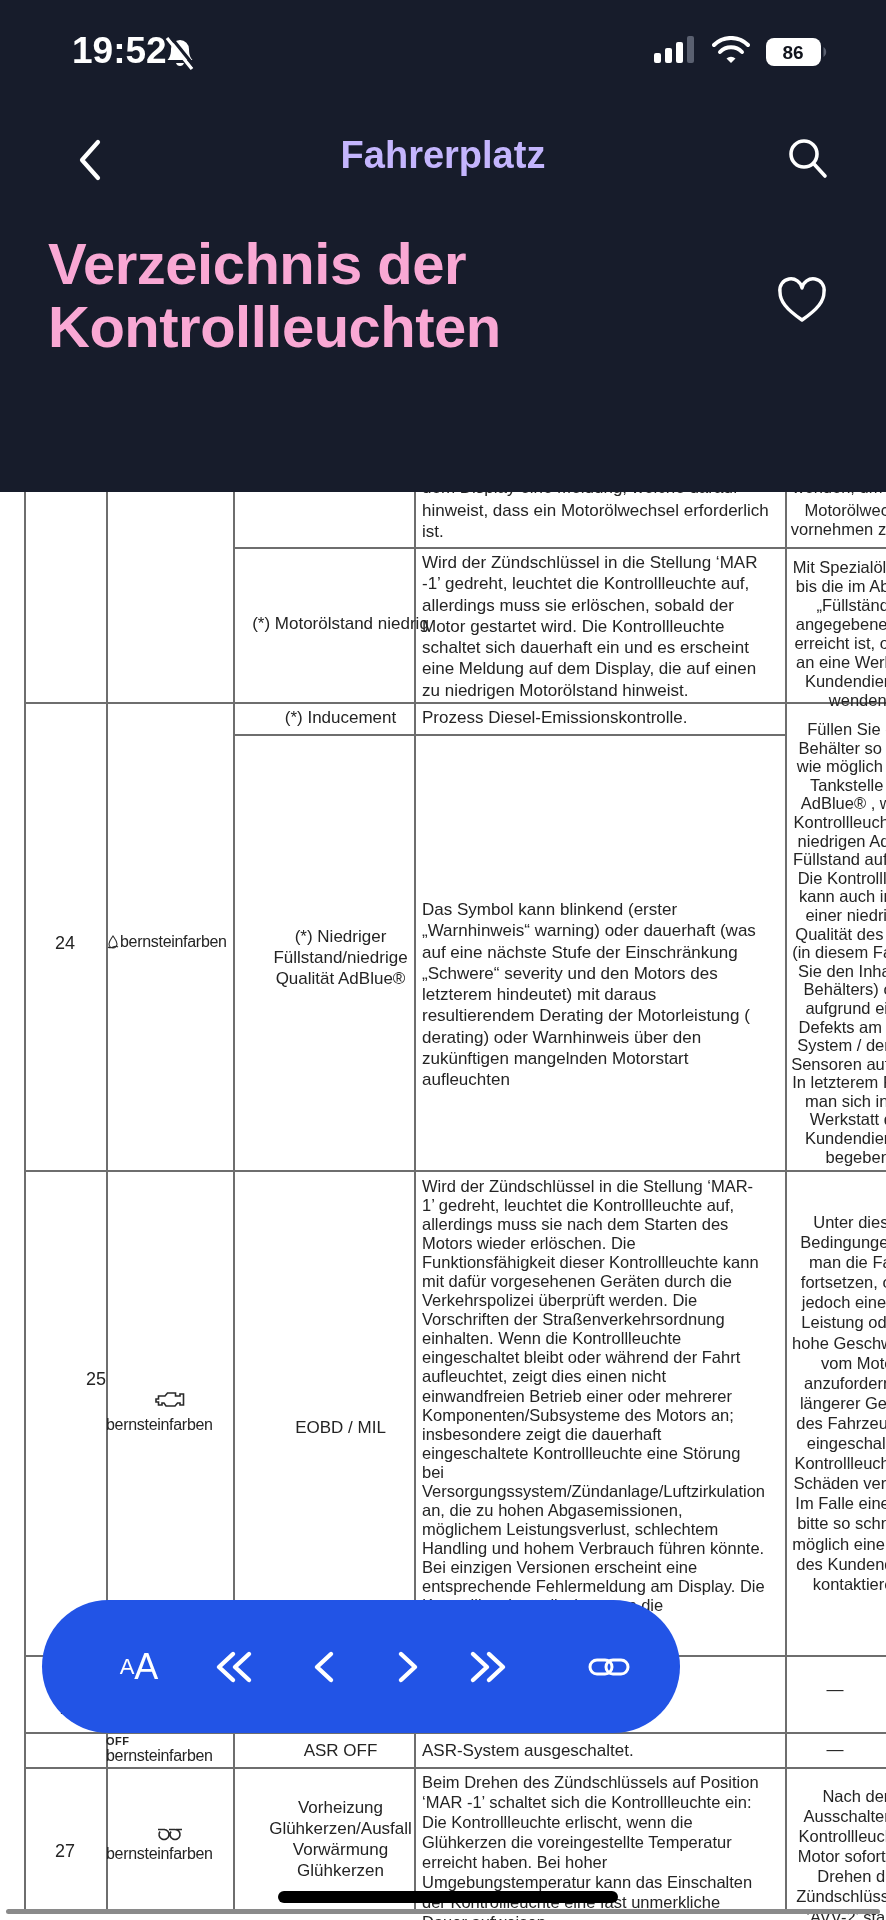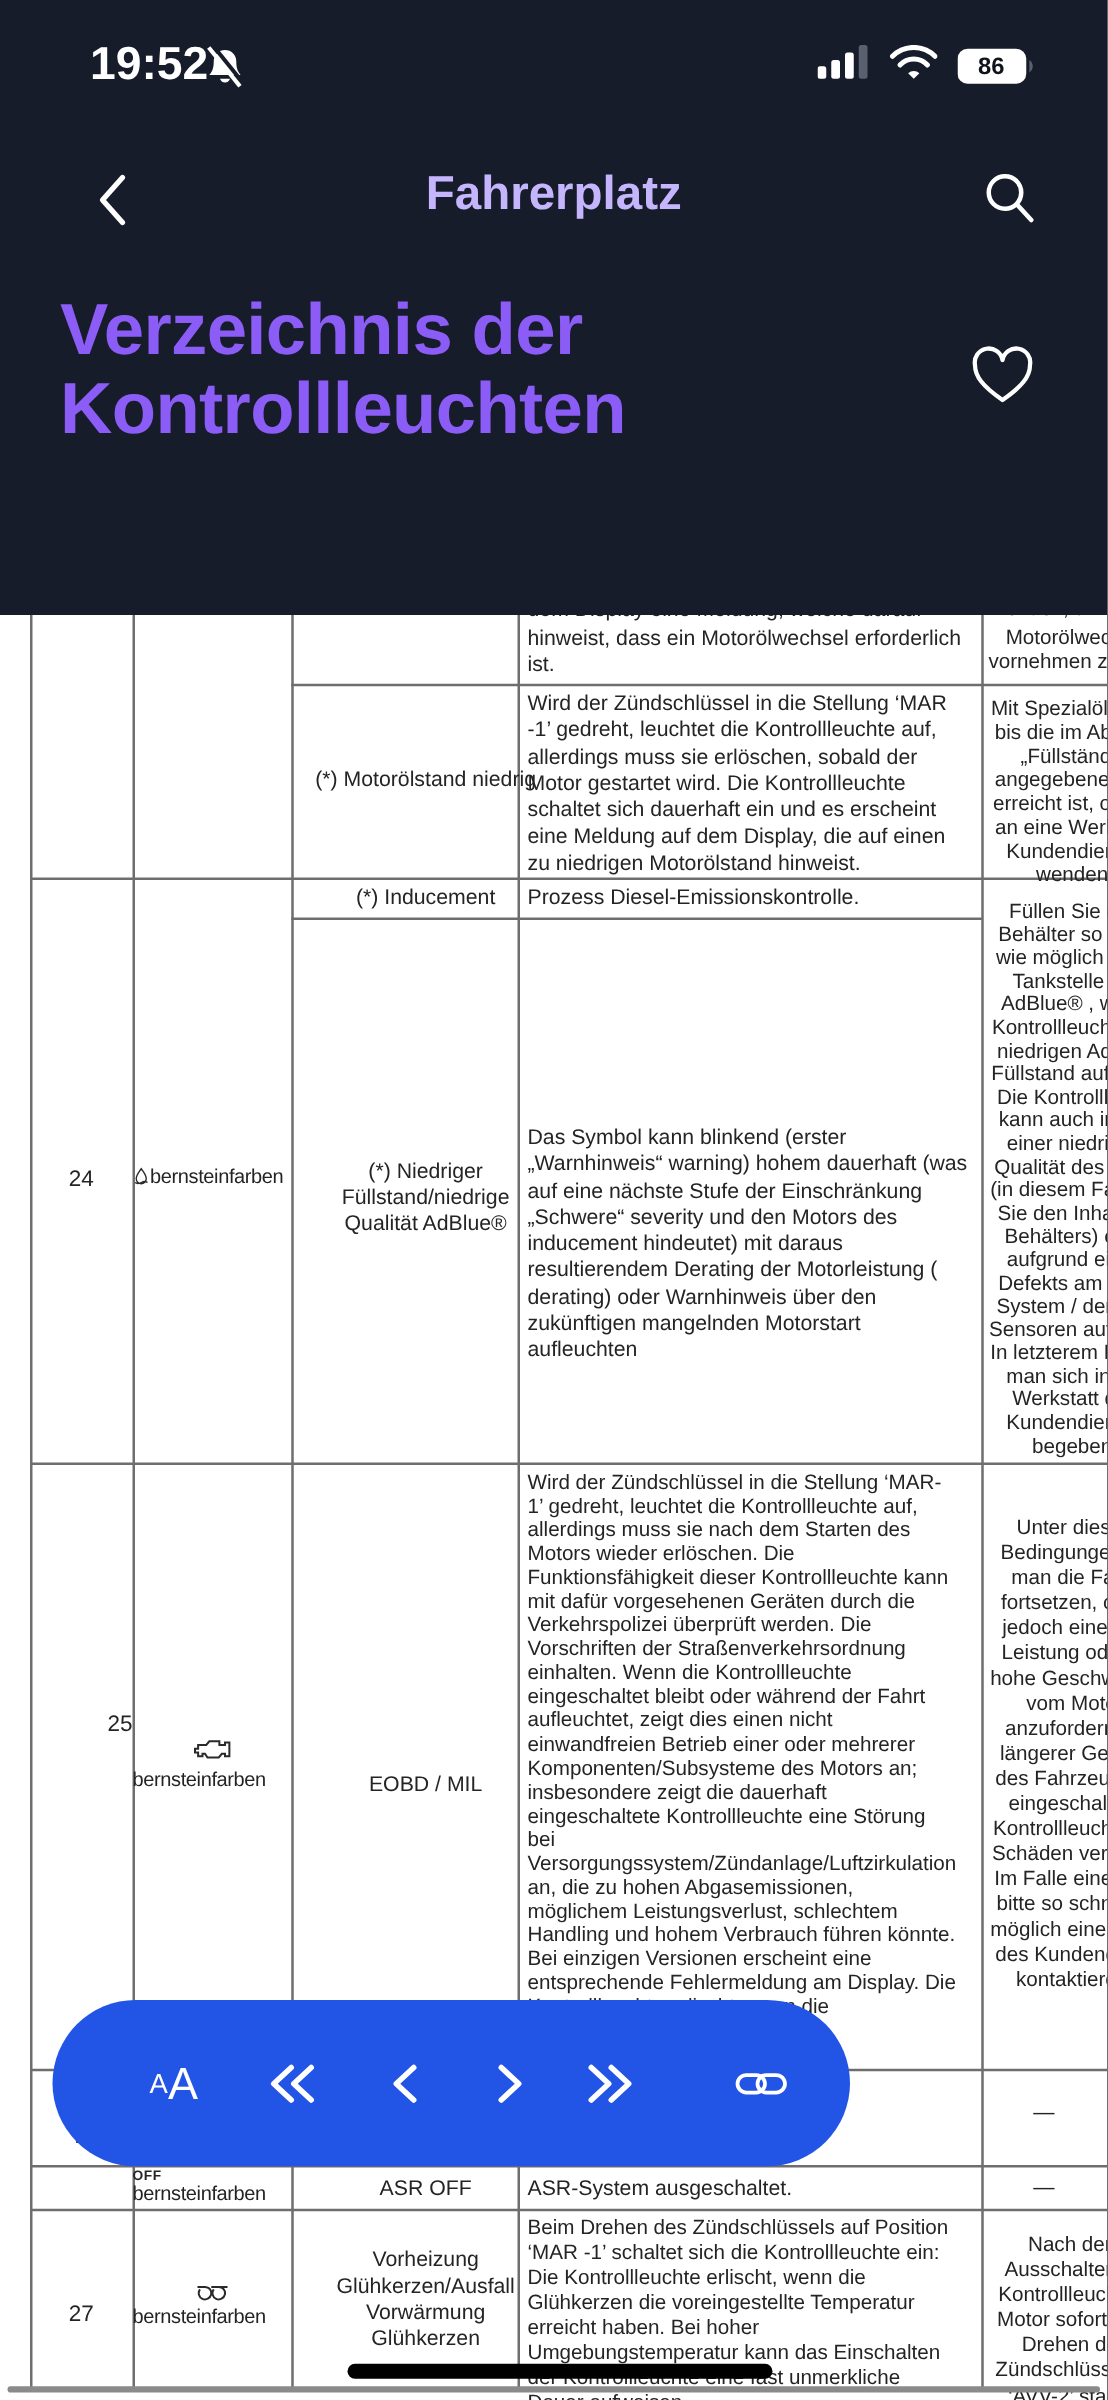--- a/index.html
+++ b/index.html
@@ -7,21 +7,21 @@
     font-family:"Liberation Sans","DejaVu Sans",sans-serif;}
   
   #header{position:absolute;left:0;top:0;width:886px;height:492px;background:#171c2b;z-index:3;}
   .time{position:absolute;left:72px;top:30px;color:#fff;font-size:37px;font-weight:700;letter-spacing:0;}
   .statusicons{position:absolute;right:58px;top:36px;display:flex;align-items:center;gap:16px;}
   .navrow{position:absolute;left:0;top:128px;width:886px;height:66px;}
   .backbtn{position:absolute;left:74px;top:8px;width:36px;height:48px;cursor:pointer;}
   .navtitle{position:absolute;left:0;top:6px;width:886px;text-align:center;color:#c4b5fd;
     font-size:38px;font-weight:600;}
   .searchbtn{position:absolute;right:58px;top:6px;width:44px;height:48px;cursor:pointer;}
-  .pagetitle{position:absolute;left:48px;top:232px;color:#8b5cf6;font-size:58px;font-weight:700;
+  .pagetitle{position:absolute;left:48px;top:232px;color:#f9a8d4;font-size:58px;font-weight:700;
     line-height:63px;letter-spacing:-0.5px;}
   .heartbtn{position:absolute;right:58px;top:276px;width:52px;height:50px;cursor:pointer;}
   
   .vline{position:absolute;width:1.5px;background:#6e6e6e;top:492px;height:1421px;z-index:1;}
   .hline{position:absolute;height:1.5px;background:#6e6e6e;z-index:1;}
   .cell{position:absolute;color:#242424;z-index:2;}
   .num{font-size:18px;width:82px;text-align:center;}
   .colorcell{width:127px;font-size:16px;letter-spacing:-0.3px;white-space:nowrap;}
   .name{width:215px;text-align:center;font-size:17px;line-height:21px;}
   .desc{left:422px;width:356px;font-size:17px;line-height:21.3px;}
@@ -106,24 +106,24 @@
           <path d="M7 2 C5 5 3 7 3 10 a4 4 0 0 0 8 0 C11 7 9 5 7 2 Z M2 13 q2 1.5 5 0 q3 -1.5 5 0" fill="none" stroke="#2a2a2a" stroke-width="1.1"></path>
         </svg></span><span>bernsteinfarben</span>
   </div>
   <div class="cell name" style="left:233px;top:926px;text-align:center;">
       <div>(*) Niedriger</div>
       <div>Füllstand/niedrige</div>
       <div>Qualität AdBlue®</div>
     </div>
   <div class="cell desc" style="top:899px;">
       <div>Das Symbol kann blinkend (erster</div>
-      <div>„Warnhinweis“ warning) hohem dauerhaft (was</div>
+      <div>„Warnhinweis“ warning) oder dauerhaft (was</div>
       <div>auf eine nächste Stufe der Einschränkung</div>
       <div>„Schwere“ severity und den Motors des</div>
-      <div>inducement hindeutet) mit daraus</div>
+      <div>letzterem hindeutet) mit daraus</div>
       <div>resultierendem Derating der Motorleistung (</div>
       <div>derating) oder Warnhinweis über den</div>
       <div>zukünftigen mangelnden Motorstart</div>
       <div>aufleuchten</div>
     </div>
   <div class="cell advice" style="top:720px;line-height:18.6px;">
       <div>Füllen Sie den</div>
       <div>Behälter so schn</div>
       <div>wie möglich an ei</div>
       <div>Tankstelle mit</div>

